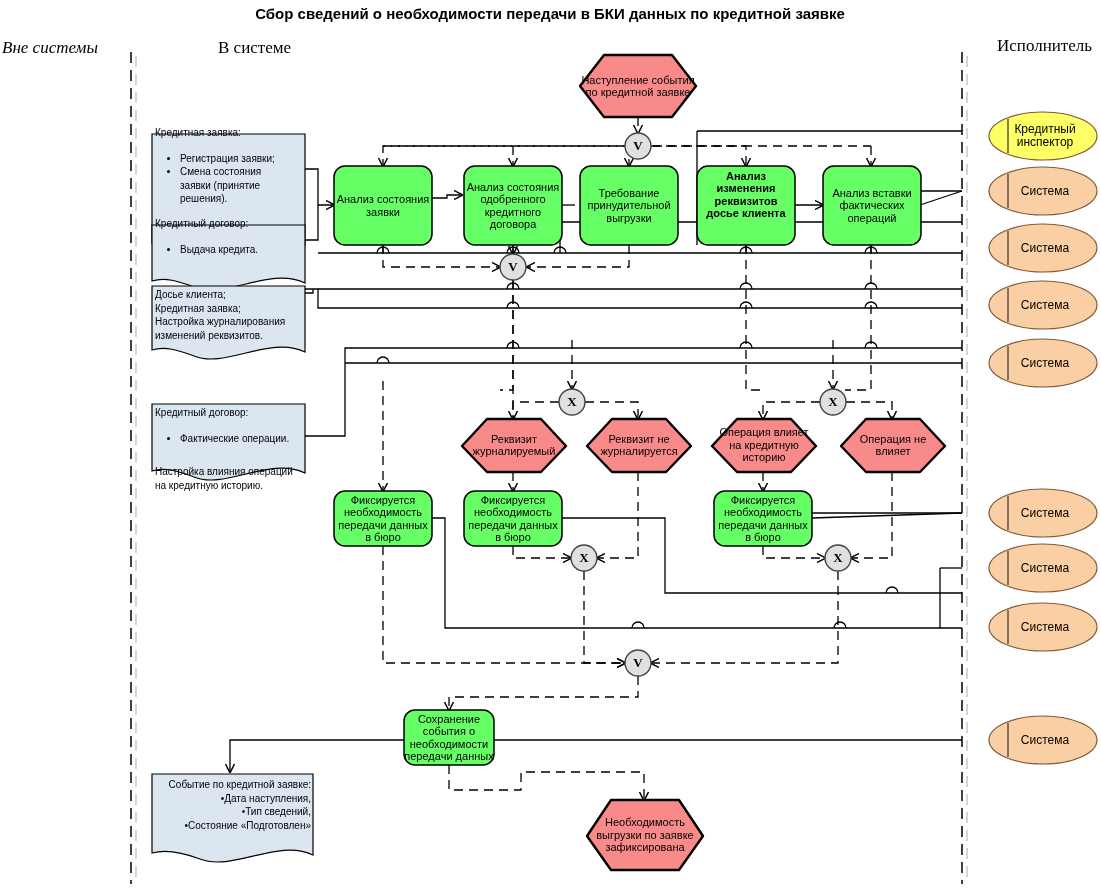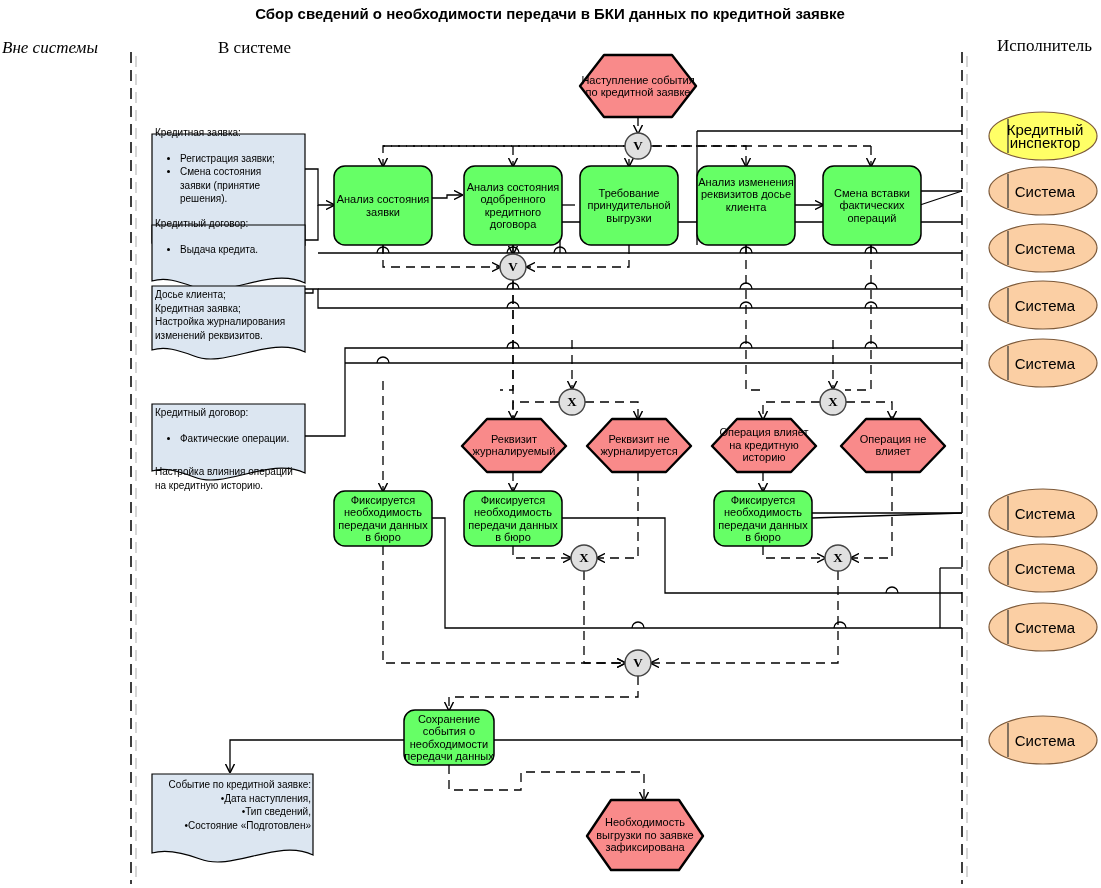--- a/index.html
+++ b/index.html
@@ -27,21 +27,21 @@
 
   
   .lbl{
     position:absolute;text-align:center;color:#000;
     font-family:"Liberation Sans", sans-serif;
     display:flex;align-items:center;justify-content:center;
     pointer-events:none;
   }
   .lbl-proc{font-size:11px;line-height:12.5px;}
   .lbl-evt{font-size:11px;line-height:12.5px;}
-  .lbl-act{font-size:15px;line-height:13px;}
+  .lbl-act{font-size:12px;line-height:13px;}
   .doc-txt{
     position:absolute;color:#000;font-size:10px;line-height:13.5px;
     font-family:"Liberation Sans", sans-serif;text-align:left;
   }
   .doc-txt ul{margin:12px;padding-left:13px;}
   .doc-txt li{margin:0;padding:0;}
   .doc-txt p{margin:0;}
   .conn-lbl{
     position:absolute;font-size:13px;font-weight:bold;color:#000;
     font-family:"Liberation Serif", serif;
@@ -248,22 +248,22 @@
         <circle cx="638" cy="663" r="13"></circle>
       </g>
     </g>
   </svg>
 
   <div class="lbl lbl-proc" style="left:334px;top:166px;width:98px;height:79px;">Анализ состояния заявки</div>
 
   <div class="lbl lbl-evt" style="left:580px;top:57px;width:116px;height:58px;">Наступление события по кредитной заявке</div>
   <div class="lbl lbl-proc" style="left:464px;top:166px;width:98px;height:79px;">Анализ состояния одобренного кредитного договора</div>
   <div class="lbl lbl-proc" style="left:580px;top:166px;width:98px;height:79px;">Требование принудительной выгрузки</div>
-  <div class="lbl lbl-proc" style="left:697px;top:166px;width:98px;height:57px;">Анализ изменения реквизитов досье клиента</div>
-  <div class="lbl lbl-proc" style="left:823px;top:166px;width:98px;height:79px;">Смена вставки фактических операций</div>
+  <div class="lbl lbl-proc" style="left:697px;top:166px;width:98px;height:57px;font-weight:bold;">Анализ изменения реквизитов досье клиента</div>
+  <div class="lbl lbl-proc" style="left:823px;top:166px;width:98px;height:79px;">Анализ вставки фактических операций</div>
 
   <div class="lbl lbl-evt" style="left:466px;top:421px;width:96px;height:48px;">Реквизит журналируемый</div>
   <div class="lbl lbl-evt" style="left:591px;top:421px;width:96px;height:48px;text-align:center;">Реквизит не журналируется</div>
   <div class="lbl lbl-evt" style="left:713px;top:421px;width:102px;height:48px;">Операция влияет на кредитную историю</div>
   <div class="lbl lbl-evt" style="left:845px;top:421px;width:96px;height:48px;">Операция не влияет</div>
 
   <div class="lbl lbl-proc" style="left:334px;top:491px;width:98px;height:55px;">Фиксируется необходимость передачи данных в бюро</div>
   <div class="lbl lbl-proc" style="left:464px;top:491px;width:98px;height:55px;">Фиксируется необходимость передачи данных в бюро</div>
   <div class="lbl lbl-proc" style="left:714px;top:491px;width:98px;height:55px;">Фиксируется необходимость передачи данных в бюро</div>
 

